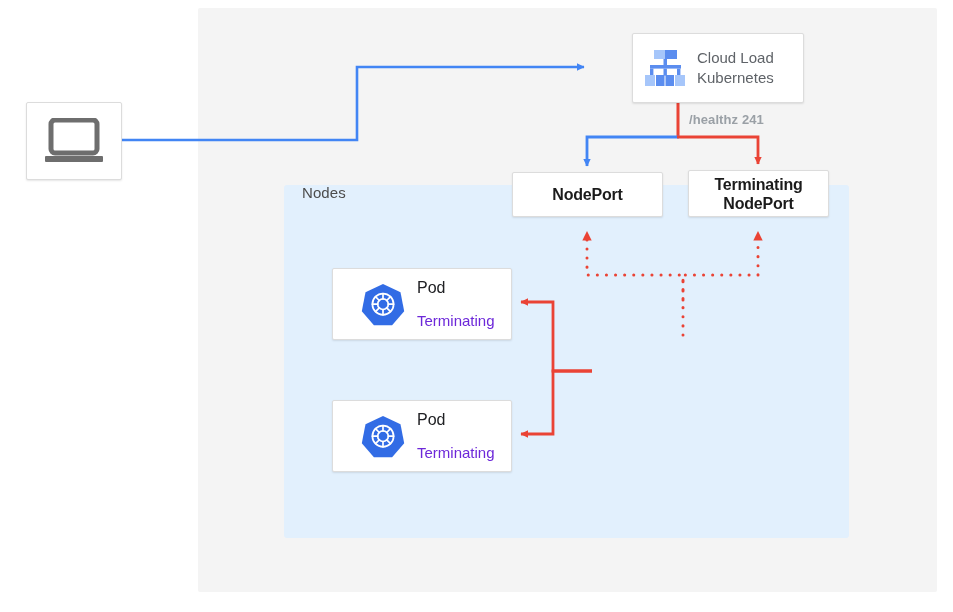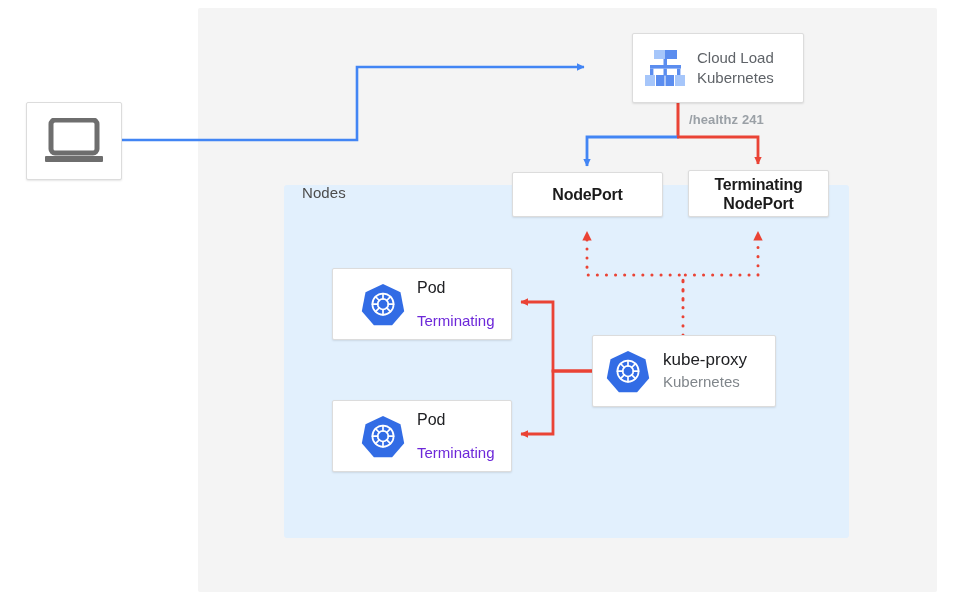--- a/index.html
+++ b/index.html
@@ -292,35 +292,14 @@
         <line x1="29.5" y1="14.7" x2="25.7" y2="18.5"></line>
         <line x1="18.3" y1="25.9" x2="14.5" y2="29.7"></line>
       </g>
     </svg>
     <div class="pod-text">
       <div class="pod-title">Pod</div>
       <div class="pod-sub">Terminating</div>
     </div>
   </div>
 
-  <div class="card kp-card">
-    <svg class="k8s-icon" viewBox="0 0 44 44">
-      <path d="M22 2 L39.5 10.2 L43.2 29.2 L31.1 43.3 L12.9 43.3 L0.8 29.2 L4.5 10.2 Z" fill="#326ce5"></path>
-      <g fill="none" stroke="#ffffff" stroke-width="1.7" stroke-linecap="round">
-        <circle cx="22" cy="22.2" r="5.3"></circle>
-        <circle cx="22" cy="22.2" r="10.6"></circle>
-        <line x1="22" y1="11.6" x2="22" y2="16.9"></line>
-        <line x1="22" y1="27.5" x2="22" y2="32.8"></line>
-        <line x1="11.4" y1="22.2" x2="16.7" y2="22.2"></line>
-        <line x1="27.3" y1="22.2" x2="32.6" y2="22.2"></line>
-        <line x1="14.5" y1="14.7" x2="18.3" y2="18.5"></line>
-        <line x1="25.7" y1="25.9" x2="29.5" y2="29.7"></line>
-        <line x1="29.5" y1="14.7" x2="25.7" y2="18.5"></line>
-        <line x1="18.3" y1="25.9" x2="14.5" y2="29.7"></line>
-      </g>
-    </svg>
-    <div class="kp-text">
-      <div class="kp-title">kube-proxy</div>
-      <div class="kp-sub">Kubernetes</div>
-    </div>
-  </div>
 
 </div>
 
 </body></html>

